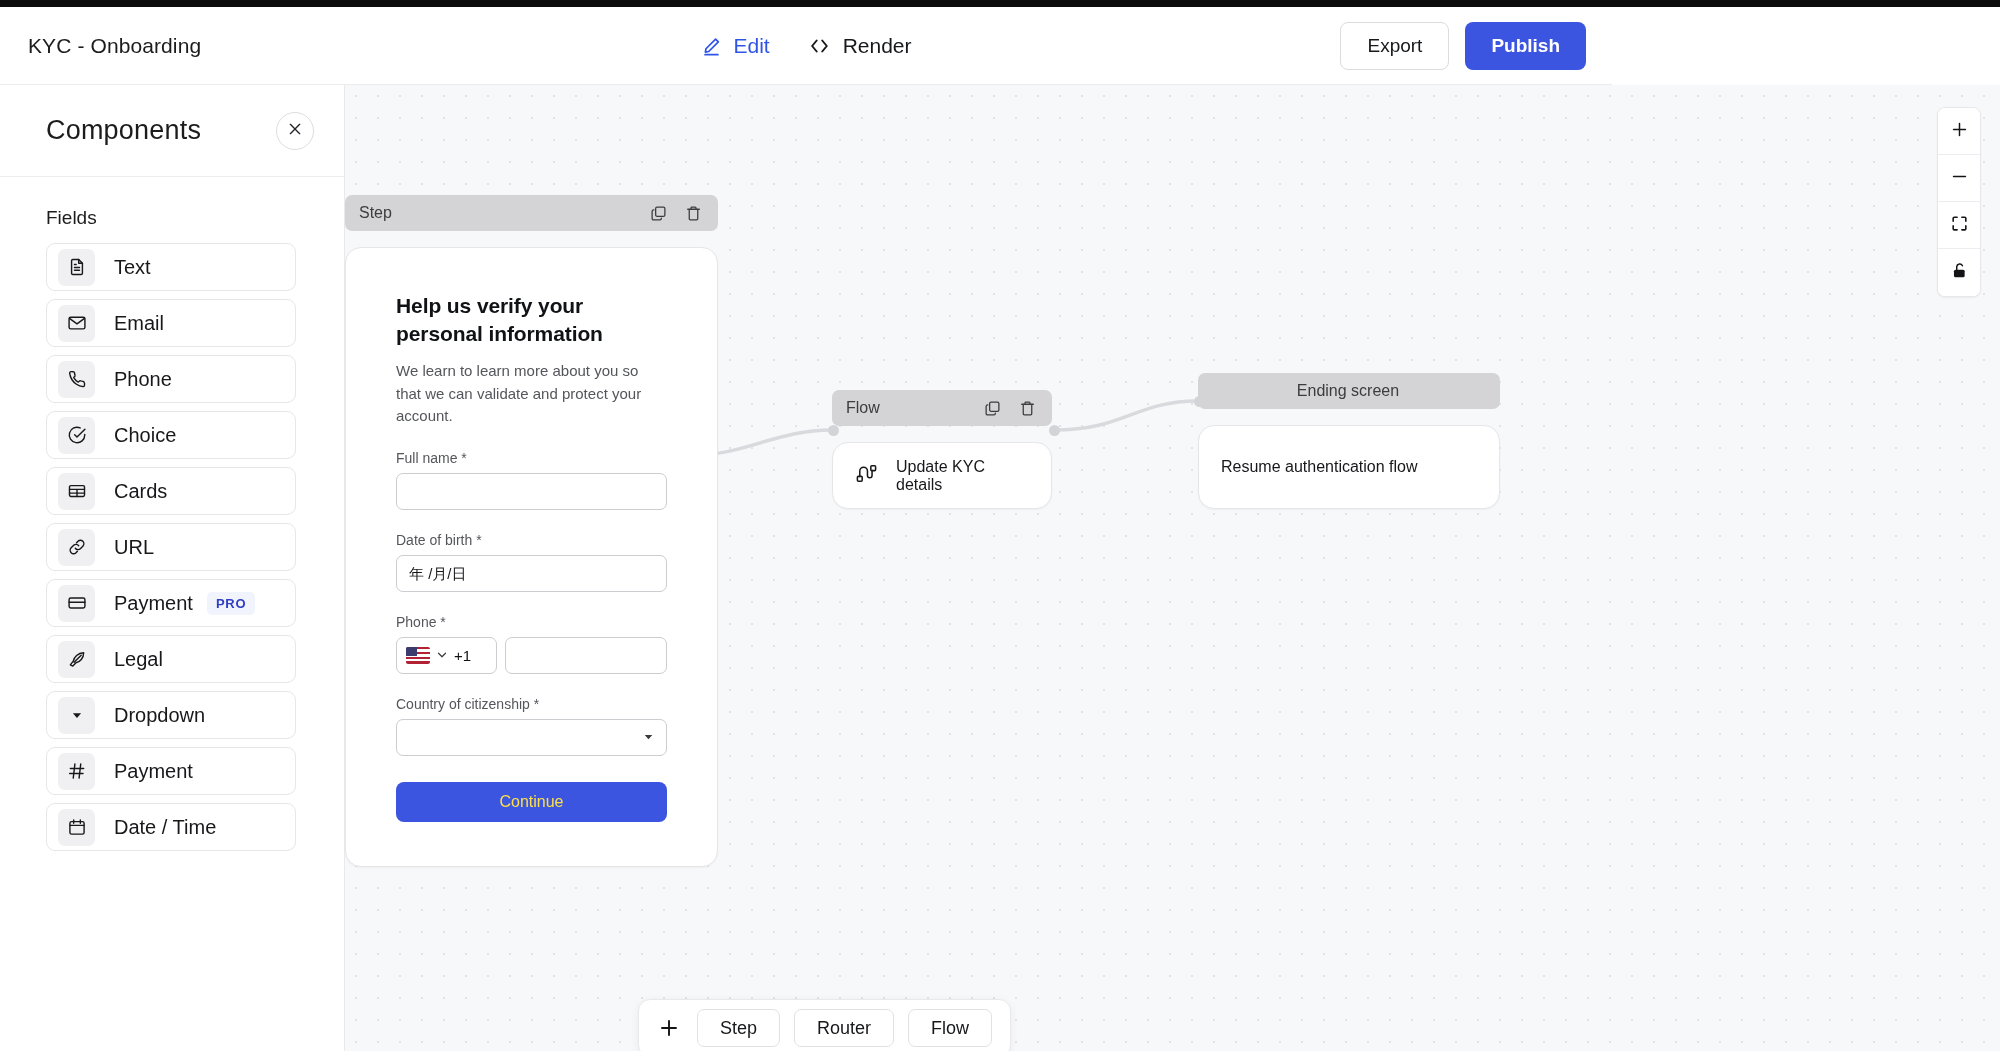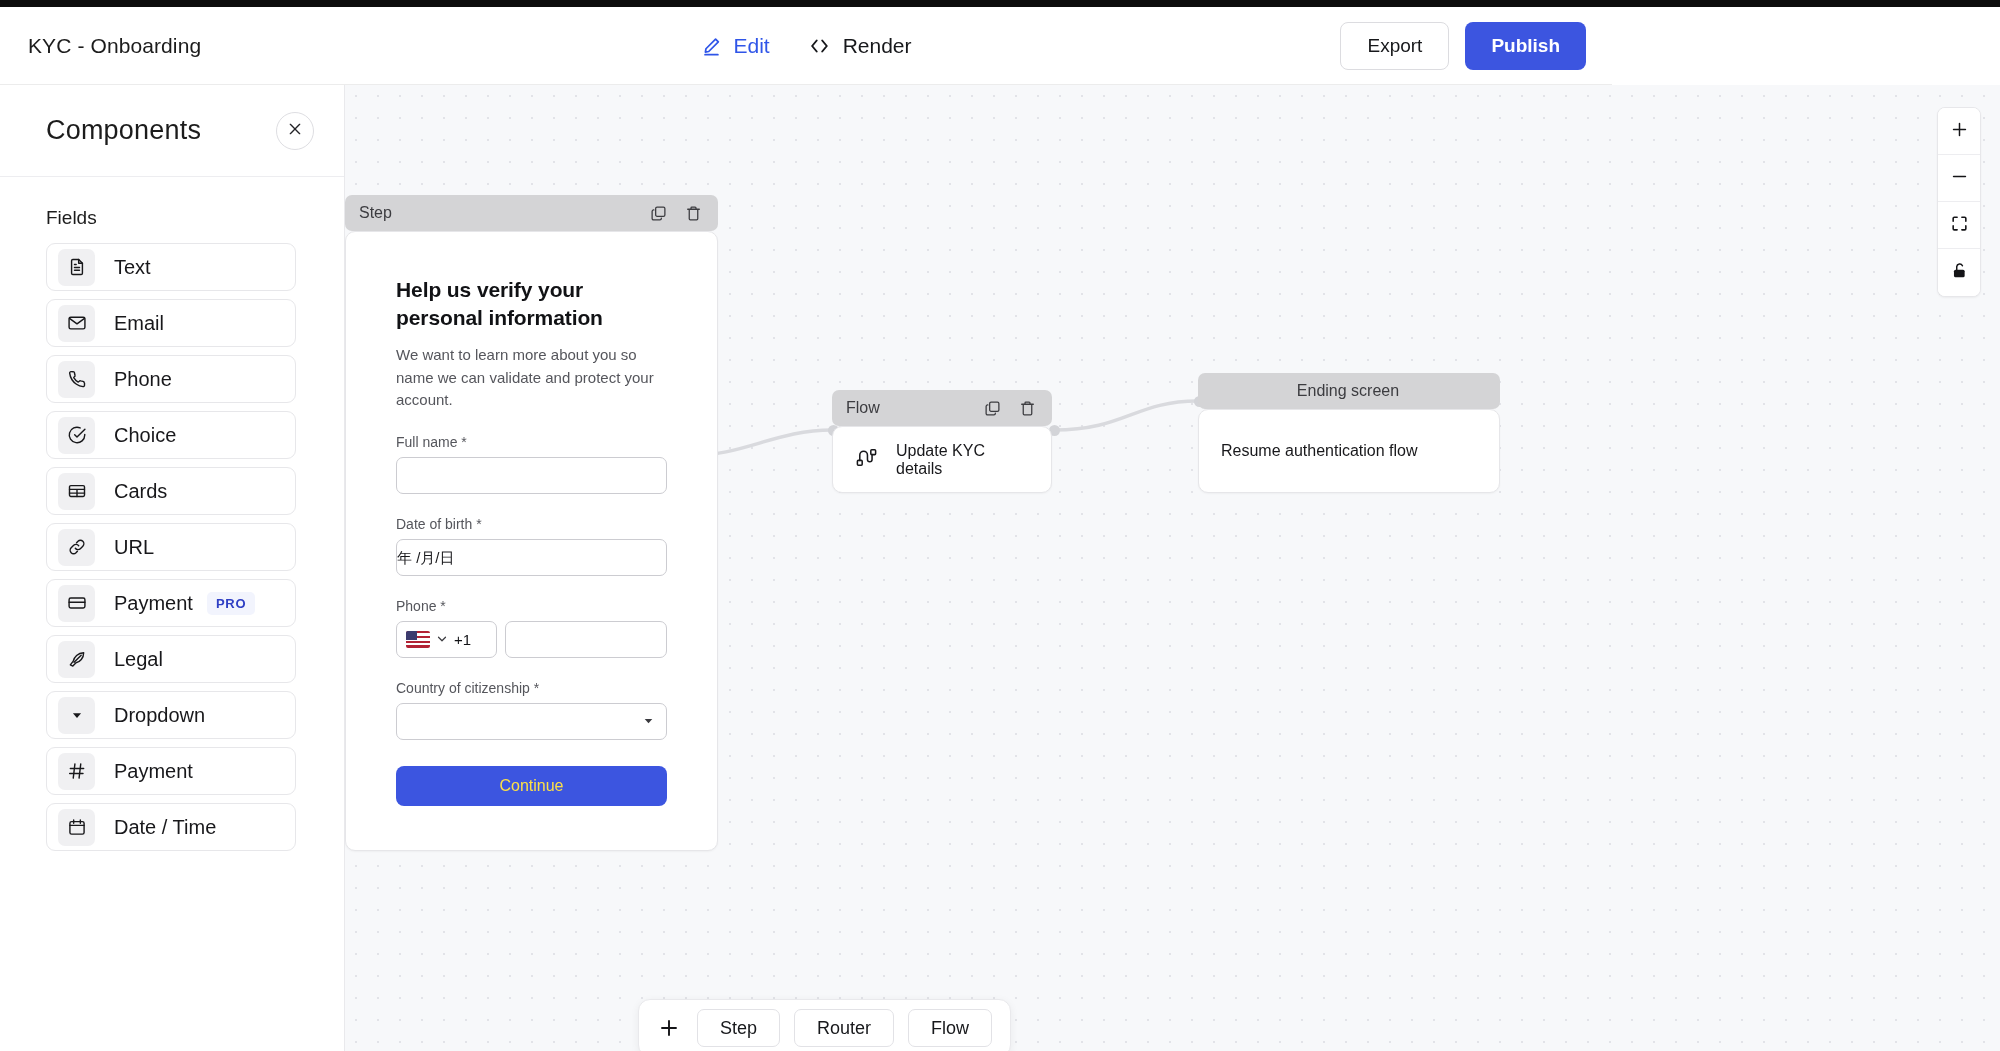--- a/index.html
+++ b/index.html
@@ -123,42 +123,42 @@
     height: 36px; border-radius: 7px;
     background: #d4d4d6;
     display: flex; align-items: center; justify-content: space-between;
     padding: 0 16px 0 14px;
     font-size: 16px; color: #3c3c40;
     cursor: move;
   }
   .node-header-actions { display: flex; align-items: center; gap: 18px; color: #3c3c40; }
   .node-hdr-icon { cursor: pointer; display: flex; }
   .node-body {
-    margin-top: 0;
-    background: #fff; border: 1px solid #e6e6e9; border-radius: 10px;
+    margin-top: 16px;
+    background: #fff; border: 1px solid #e6e6e9; border-radius: 16px;
     box-shadow: 0 1px 2px rgba(16,18,26,.04);
   }
 
   
   #node-step { left: 0px; top: 110px; width: 373px; }
   #node-step .node-body { padding: 44px 50px 44px 50px; }
   .form-title {
     font-size: 21px; font-weight: 700; color: #111215; line-height: 1.33;
     letter-spacing: -.1px;
   }
   .form-sub {
     margin-top: 12px; font-size: 15px; color: #55565c; line-height: 1.52;
   }
   .form-field { margin-top: 22px; }
   .form-label { font-size: 14px; color: #55565c; margin-bottom: 7px; }
   .form-input {
     width: 100%; height: 37px;
     border: 1px solid #ccccd1; border-radius: 7px;
     background: #fff; font-family: inherit; font-size: 15px;
-    padding: 0 0; color: #111215;
+    padding: 0 12px; color: #111215;
   }
   .form-input::placeholder { color: #18181b; }
   .phone-row { display: flex; gap: 8px; }
   .phone-cc {
     width: 101px; height: 37px; flex: 0 0 auto;
     border: 1px solid #ccccd1; border-radius: 7px; background: #fff;
     display: flex; align-items: center; gap: 6px; padding: 0 9px;
     cursor: pointer;
   }
   .flag {
@@ -434,21 +434,21 @@
           <span class="node-hdr-icon">
             <svg width="17" height="17" viewBox="0 0 24 24" fill="none" stroke="#3c3c40" stroke-width="1.8" stroke-linecap="round" stroke-linejoin="round">
               <path d="M3.8 6h16.4M8.5 6V4.2A1.2 1.2 0 019.7 3h4.6a1.2 1.2 0 011.2 1.2V6M6 6v13.5A1.5 1.5 0 007.5 21h9a1.5 1.5 0 001.5-1.5V6"></path>
             </svg>
           </span>
         </span>
       </div>
 
       <div class="node-body">
         <div class="form-title">Help us verify your personal information</div>
-        <div class="form-sub">We want to learn more about you so name we can validate and protect your account.</div>
+        <div class="form-sub">We learn to learn more about you so that we can validate and protect your account.</div>
 
         <div class="form-field">
           <div class="form-label">Full name *</div>
           <input class="form-input" type="text" value="" style="">
         </div>
 
         <div class="form-field">
           <div class="form-label">Date of birth *</div>
           <input class="form-input" type="text" placeholder="年 /月/日" style="">
         </div>

